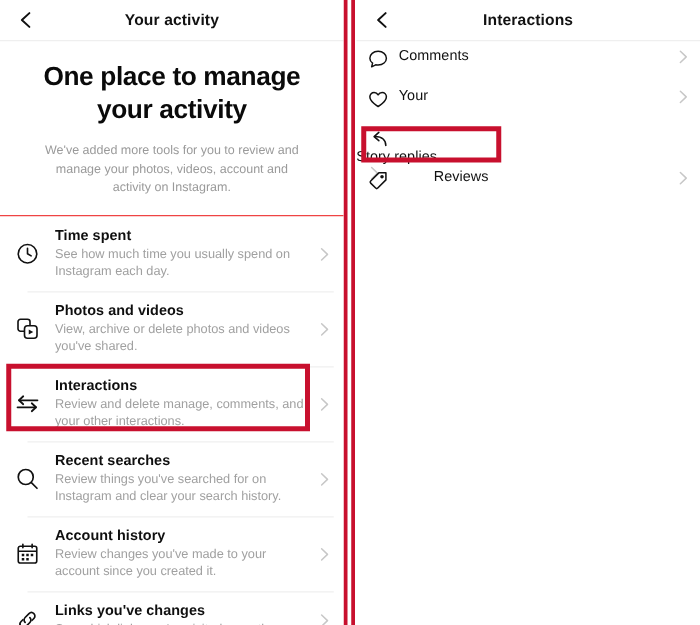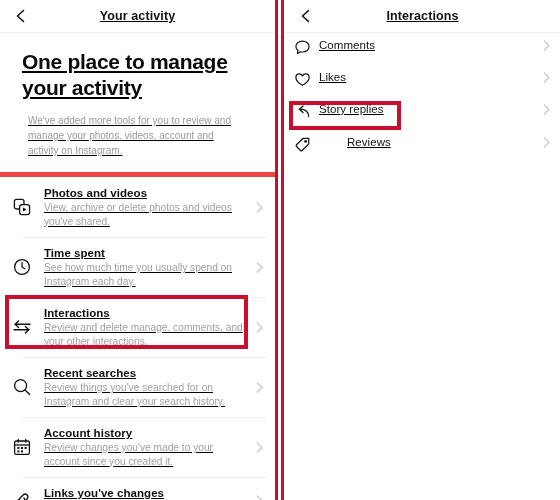--- a/index.html
+++ b/index.html
@@ -13,21 +13,20 @@
     font-family: "Liberation Sans", sans-serif;
     -webkit-font-smoothing: antialiased;
     overflow: hidden;
   }
 
   .screens {
     position: relative;
     width: 560px;
     height: 500px;
     display: flex;
-    text-decoration: underline;
   }
 
   
   .panel {
     position: relative;
     height: 500px;
     background: #ffffff;
     overflow: hidden;
   }
   .panel-left  { width: 275px; }
@@ -67,21 +66,22 @@
     height: 18px;
     display: flex;
     align-items: center;
     justify-content: center;
   }
   .back-btn svg { display: block; }
 
   
   .hero {
     padding: 16px 22px 14px 22px;
-    border-bottom: 5px solid #ef4444;
+    border-bottom: 1px solid #ef4444;
+    text-align: center;
   }
   .hero-title {
     font-size: 21px;
     line-height: 26px;
     font-weight: bold;
     color: #0a0a0a;
     letter-spacing: -0.3px;
     margin: 0 0 12px 0;
   }
   .hero-sub {
@@ -220,47 +220,47 @@
       <h1 class="hero-title">One place to manage your activity</h1>
       <p class="hero-sub">We've added more tools for you to review and manage your photos, videos, account and activity on Instagram.</p>
     </div>
 
     <div class="rows">
 
       <div class="row">
         <div class="row-line"></div>
         <div class="row-icon">
           <svg width="20" height="20" viewBox="0 0 20 20" fill="none">
+            <circle cx="10" cy="10" r="7.4" stroke="#111" stroke-width="1.3"></circle>
+            <path d="M10 5.6 V10 L12.9 11.7" stroke="#111" stroke-width="1.3" stroke-linecap="round" stroke-linejoin="round"></path>
+          </svg>
+        </div>
+        <div class="row-text">
+          <div class="row-title">Time spent</div>
+          <div class="row-desc">See how much time you usually spend on Instagram each day.</div>
+        </div>
+        <div class="row-chev">
+          <svg width="13" height="13" viewBox="0 0 13 13" fill="none">
+            <path d="M4.3 2 L9 6.5 L4.3 11" stroke="currentColor" stroke-width="1.2" stroke-linecap="round" stroke-linejoin="round"></path>
+          </svg>
+        </div>
+      </div>
+
+      <div class="row">
+        <div class="row-line"></div>
+        <div class="row-icon">
+          <svg width="20" height="20" viewBox="0 0 20 20" fill="none">
             <rect x="2.4" y="2.4" width="9.6" height="9.6" rx="2" stroke="#111" stroke-width="1.3"></rect>
             <rect x="7.6" y="7.6" width="10" height="10" rx="2.4" fill="#fff" stroke="#111" stroke-width="1.3"></rect>
             <path d="M11 10.6 L14.6 12.6 L11 14.6 Z" fill="#111"></path>
           </svg>
         </div>
         <div class="row-text">
           <div class="row-title">Photos and videos</div>
           <div class="row-desc">View, archive or delete photos and videos you've shared.</div>
-        </div>
-        <div class="row-chev">
-          <svg width="13" height="13" viewBox="0 0 13 13" fill="none">
-            <path d="M4.3 2 L9 6.5 L4.3 11" stroke="currentColor" stroke-width="1.2" stroke-linecap="round" stroke-linejoin="round"></path>
-          </svg>
-        </div>
-      </div>
-
-      <div class="row">
-        <div class="row-line"></div>
-        <div class="row-icon">
-          <svg width="20" height="20" viewBox="0 0 20 20" fill="none">
-            <circle cx="10" cy="10" r="7.4" stroke="#111" stroke-width="1.3"></circle>
-            <path d="M10 5.6 V10 L12.9 11.7" stroke="#111" stroke-width="1.3" stroke-linecap="round" stroke-linejoin="round"></path>
-          </svg>
-        </div>
-        <div class="row-text">
-          <div class="row-title">Time spent</div>
-          <div class="row-desc">See how much time you usually spend on Instagram each day.</div>
         </div>
         <div class="row-chev">
           <svg width="13" height="13" viewBox="0 0 13 13" fill="none">
             <path d="M4.3 2 L9 6.5 L4.3 11" stroke="currentColor" stroke-width="1.2" stroke-linecap="round" stroke-linejoin="round"></path>
           </svg>
         </div>
       </div>
 
       <div class="row hl-row">
         <div class="row-line"></div>
@@ -383,29 +383,29 @@
           </svg>
         </div>
       </div>
 
       <div class="srow" style="margin-top:2px;">
         <div class="srow-icon">
           <svg width="17" height="17" viewBox="0 0 18 18" fill="none">
             <path d="M9 15 C9 15 2 11.1 2 6.8 C2 4.7 3.6 3.1 5.6 3.1 C7 3.1 8.3 3.9 9 5.1 C9.7 3.9 11 3.1 12.4 3.1 C14.4 3.1 16 4.7 16 6.8 C16 11.1 9 15 9 15 Z" stroke="#111" stroke-width="1.3" stroke-linejoin="round" fill="none"></path>
           </svg>
         </div>
-        <div class="srow-label">Likes</div>
+        <div class="srow-label">Your</div>
         <div class="srow-chev">
           <svg width="13" height="13" viewBox="0 0 13 13" fill="none">
             <path d="M4.3 2 L9 6.5 L4.3 11" stroke="currentColor" stroke-width="1.2" stroke-linecap="round" stroke-linejoin="round"></path>
           </svg>
         </div>
       </div>
 
-      <div class="srow" style="margin-top:2px;">
+      <div class="srow" style="margin-top:2px;flex-direction:column;">
         <div class="hl-box hl-story"></div>
         <div class="srow-icon">
           <svg width="17" height="17" viewBox="0 0 18 18" fill="none">
             <path d="M15.5 14.2 C15.5 9.6 12.5 6.6 6.5 6.6" stroke="#111" stroke-width="1.35" stroke-linecap="round" fill="none"></path>
             <path d="M9.6 3.1 L5.6 6.6 L9.6 10.1" stroke="#111" stroke-width="1.35" stroke-linecap="round" stroke-linejoin="round" fill="none"></path>
           </svg>
         </div>
         <div class="srow-label">Story replies</div>
         <div class="srow-chev">
           <svg width="13" height="13" viewBox="0 0 13 13" fill="none">

